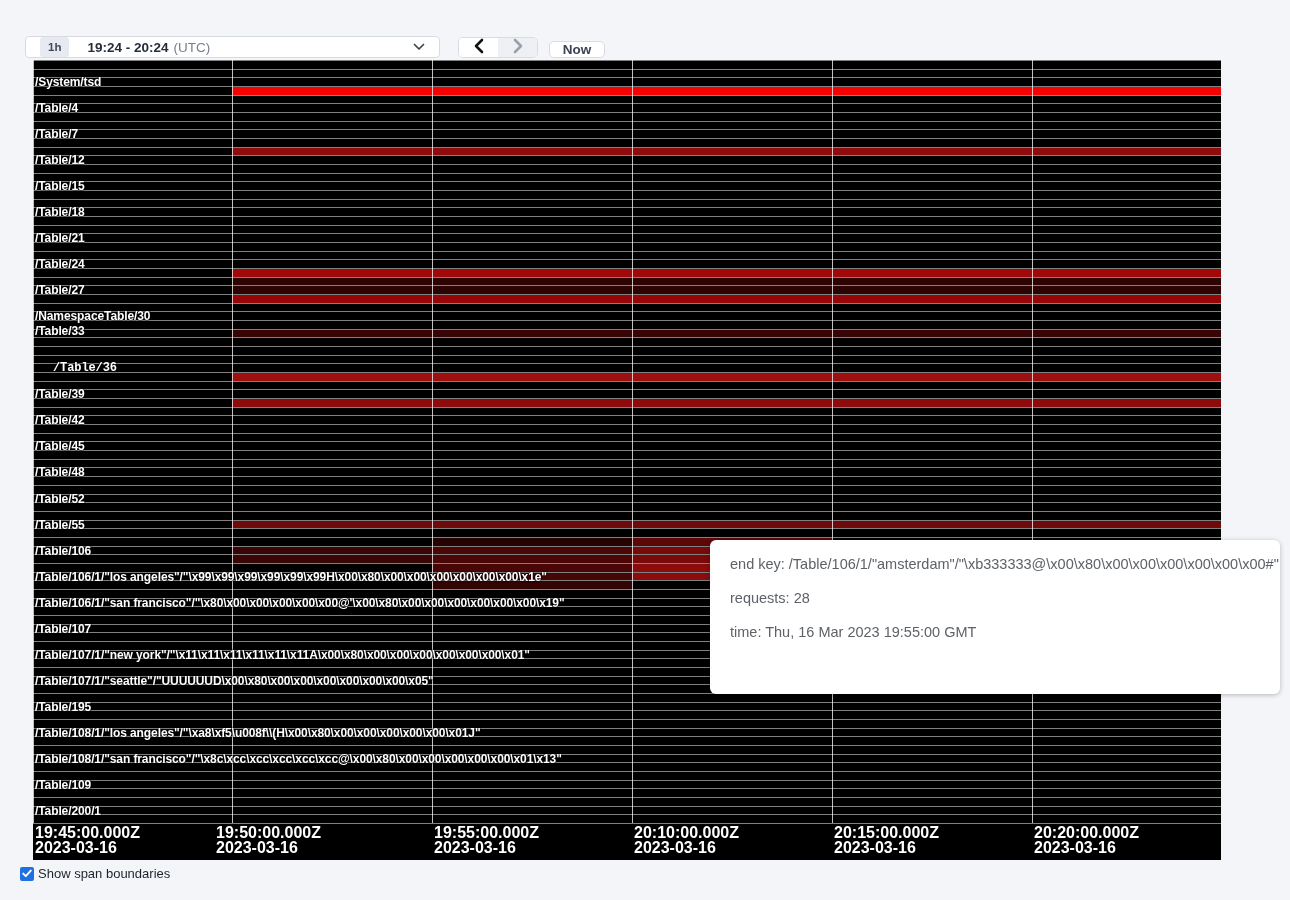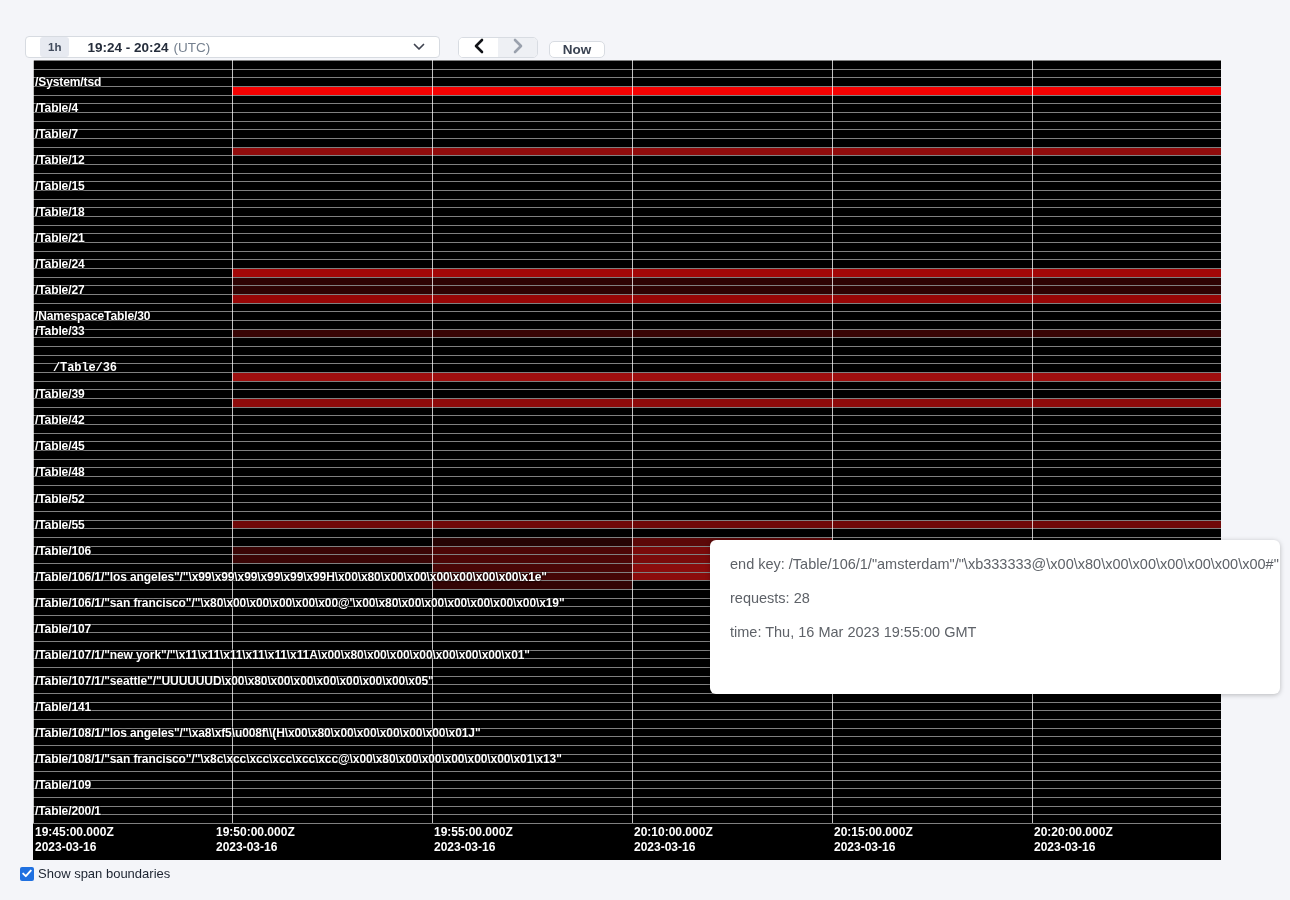--- a/index.html
+++ b/index.html
@@ -41,21 +41,21 @@
     position:absolute; left:33px; top:60px; width:1188px; height:800px;
     background:#000; overflow:hidden;
   }
   .band { position:absolute; }
   .hline { position:absolute; left:0; width:100%; height:1px; background:rgba(255,255,255,0.5); }
   .vline { position:absolute; top:0; width:1px; background:rgba(255,255,255,0.75); }
   .row-label {
     position:absolute; color:#fff; font-size:12px; font-weight:600; line-height:13px;
     white-space:nowrap; text-shadow:0 0 2px #000, 0 0 2px #000; letter-spacing:-0.1px;
   }
-  .axis-label { position:absolute; color:#fff; font-size:12px; font-weight:600; line-height:15px; white-space:nowrap; }
+  .axis-label { position:absolute; color:#fff; font-size:16px; font-weight:600; line-height:15px; white-space:nowrap; }
 
   
   .tooltip {
     position:absolute; left:710px; top:540px; width:570px; height:154px;
     background:#fff; border-radius:6px; box-shadow:0 1px 5px rgba(0,0,0,0.25);
     padding:14px 20px; z-index:10;
   }
   .tooltip-line { font-size:14.5px; color:#5e6268; line-height:21px; margin-bottom:13px; white-space:nowrap; }
 
   
@@ -237,21 +237,21 @@
     <div class="row-label" style="left: 2px; top: 380.48px;">/Table/45</div>
     <div class="row-label" style="left: 2px; top: 406.49px;">/Table/48</div>
     <div class="row-label" style="left: 2px; top: 432.5px;">/Table/52</div>
     <div class="row-label" style="left: 2px; top: 458.51px;">/Table/55</div>
     <div class="row-label" style="left: 2px; top: 484.52px;">/Table/106</div>
     <div class="row-label" style="left: 2px; top: 510.53px;">/Table/106/1/"los angeles"/"\x99\x99\x99\x99\x99\x99H\x00\x80\x00\x00\x00\x00\x00\x00\x1e"</div>
     <div class="row-label" style="left: 2px; top: 536.54px;">/Table/106/1/"san francisco"/"\x80\x00\x00\x00\x00\x00@'\x00\x80\x00\x00\x00\x00\x00\x00\x19"</div>
     <div class="row-label" style="left: 2px; top: 562.55px;">/Table/107</div>
     <div class="row-label" style="left: 2px; top: 588.56px;">/Table/107/1/"new york"/"\x11\x11\x11\x11\x11\x11A\x00\x80\x00\x00\x00\x00\x00\x00\x01"</div>
     <div class="row-label" style="left: 2px; top: 614.57px;">/Table/107/1/"seattle"/"UUUUUUD\x00\x80\x00\x00\x00\x00\x00\x00\x05"</div>
-    <div class="row-label" style="left: 2px; top: 640.58px;">/Table/141</div>
+    <div class="row-label" style="left: 2px; top: 640.58px;">/Table/195</div>
     <div class="row-label" style="left: 2px; top: 666.59px;">/Table/108/1/"los angeles"/"\xa8\xf5\u008f\\(H\x00\x80\x00\x00\x00\x00\x00\x01J"</div>
     <div class="row-label" style="left: 2px; top: 692.6px;">/Table/108/1/"san francisco"/"\x8c\xcc\xcc\xcc\xcc\xcc@\x00\x80\x00\x00\x00\x00\x00\x01\x13"</div>
     <div class="row-label" style="left: 2px; top: 718.61px;">/Table/109</div>
     <div class="row-label" style="left: 2px; top: 744.62px;">/Table/200/1</div>
     <div class="axis-label" style="left: 2px; top: 764.96px;">
       <div>19:45:00.000Z</div>
       <div>2023-03-16</div>
     </div>
     <div class="axis-label" style="left: 183px; top: 764.96px;">
       <div>19:50:00.000Z</div>

